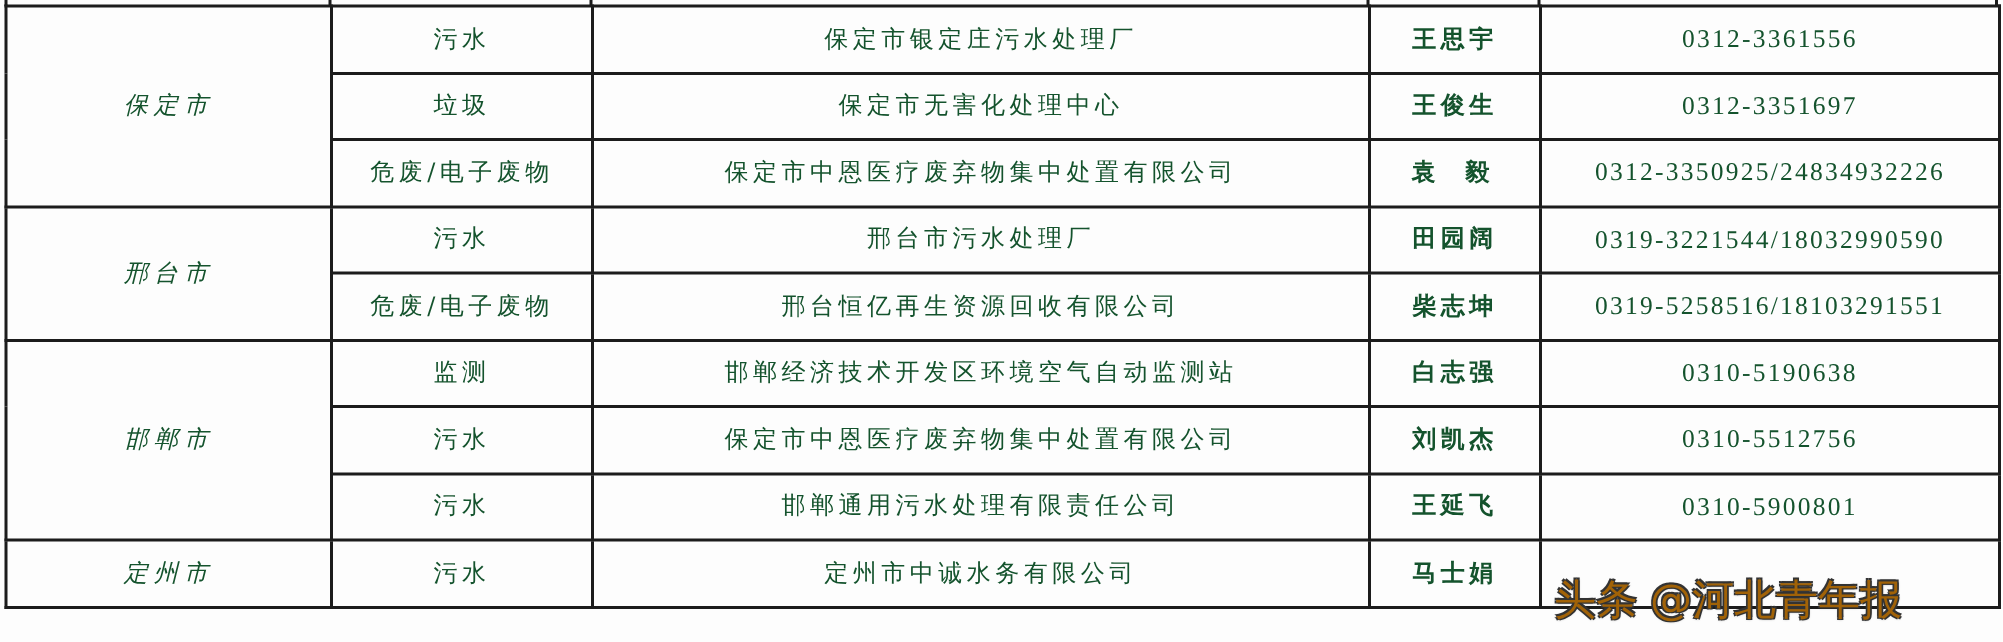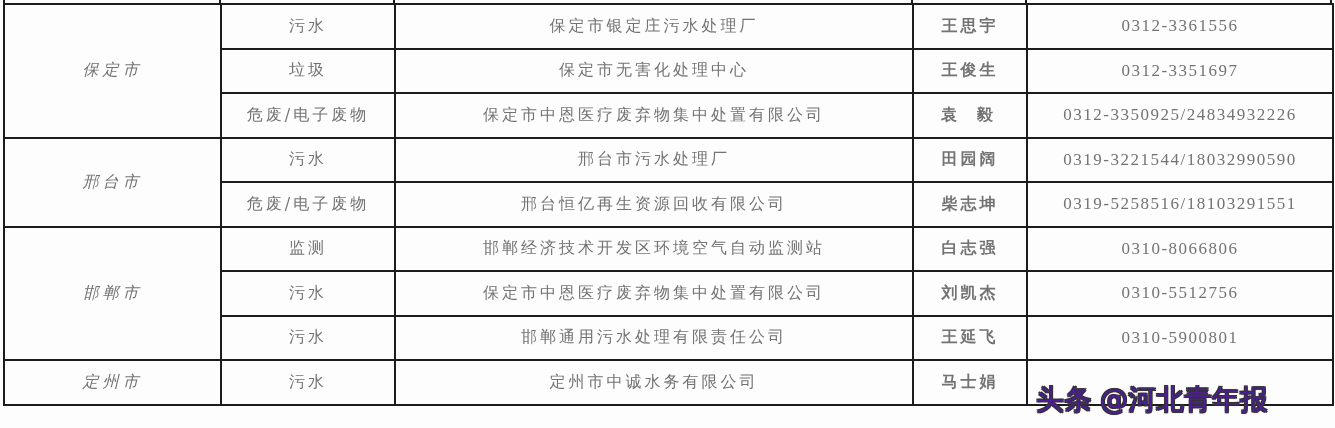--- a/index.html
+++ b/index.html
@@ -34,21 +34,21 @@
     table.contacts td {
       border: 2px solid #1c1c1c;
       height: 42.5px;
       padding: 0;
       text-align: center;
       vertical-align: middle;
       font-size: 16px;
       letter-spacing: 3px;
       white-space: nowrap;
       overflow: hidden;
-      color: #737373;
+      color: #14532d;
     }
     table.contacts td.phone {
       font-family: "Liberation Serif", "DejaVu Serif", serif;
       font-size: 17px;
       letter-spacing: 1.5px;
       margin-left: 40px;
     }
     table.contacts td.city {
       letter-spacing: 4px;
       font-style: italic;
@@ -86,21 +86,21 @@
     .watermark {
       position: absolute;
       left: 1036px;
       top: 380px;
       height: 40px;
       width: 292px;
       display: flex;
       align-items: center;
       font-family: "DejaVu Sans", "Liberation Sans", sans-serif;
       font-size: 28px;
-      color: #4c1d95;
+      color: #a16207;
       letter-spacing: 0px;
       text-shadow:
         -1px -1px 0 #333, 1px -1px 0 #333,
         -1px 1px 0 #333, 1px 1px 0 #333,
         0 0 2px #555;
       background: transparent;
       white-space: nowrap;
     }
     .watermark .wm-brand { margin-right: 8px; }
   </style>
@@ -160,21 +160,21 @@
         <td>邢台恒亿再生资源回收有限公司</td>
         <td class="name">柴志坤</td>
         <td class="phone">0319-5258516/18103291551</td>
       </tr>
 
       <tr>
         <td class="city" rowspan="3">邯郸市</td>
         <td>监测</td>
         <td>邯郸经济技术开发区环境空气自动监测站</td>
         <td class="name">白志强</td>
-        <td class="phone">0310-8066806</td>
+        <td class="phone">0310-5190638</td>
       </tr>
       <tr>
         <td>污水</td>
         <td>保定市中恩医疗废弃物集中处置有限公司</td>
         <td class="name">刘凯杰</td>
         <td class="phone">0310-5512756</td>
       </tr>
       <tr>
         <td>污水</td>
         <td>邯郸通用污水处理有限责任公司</td>

